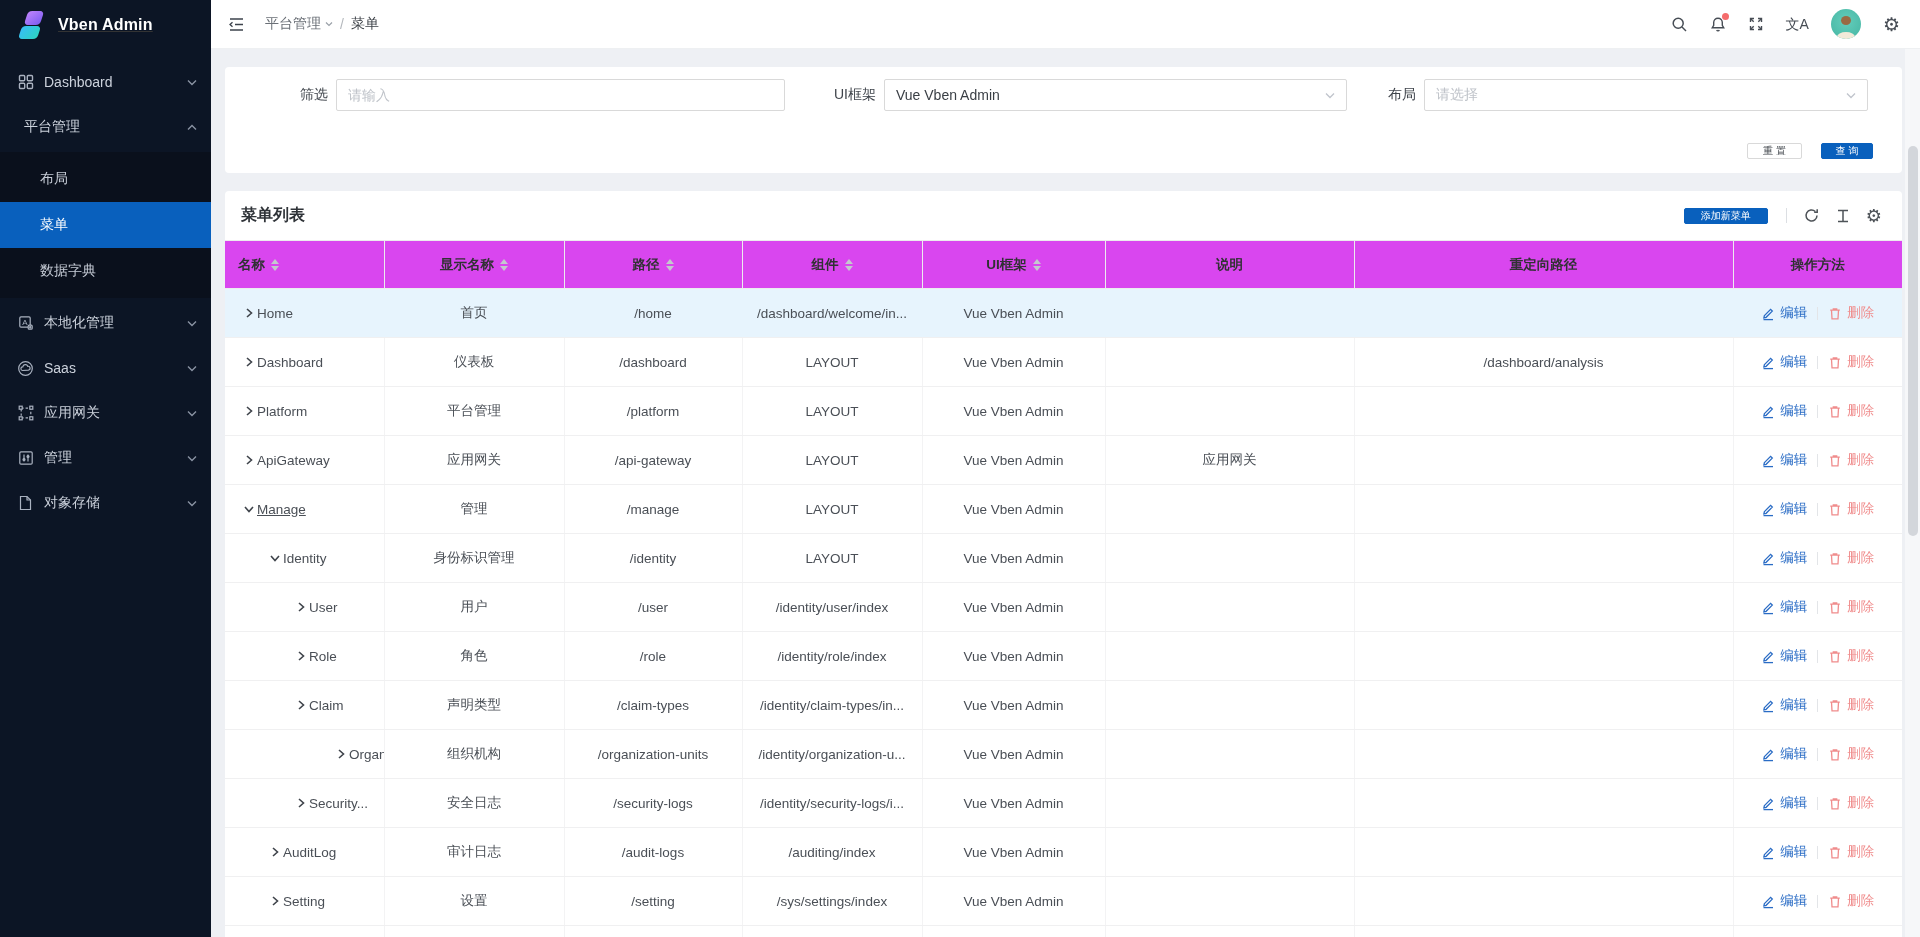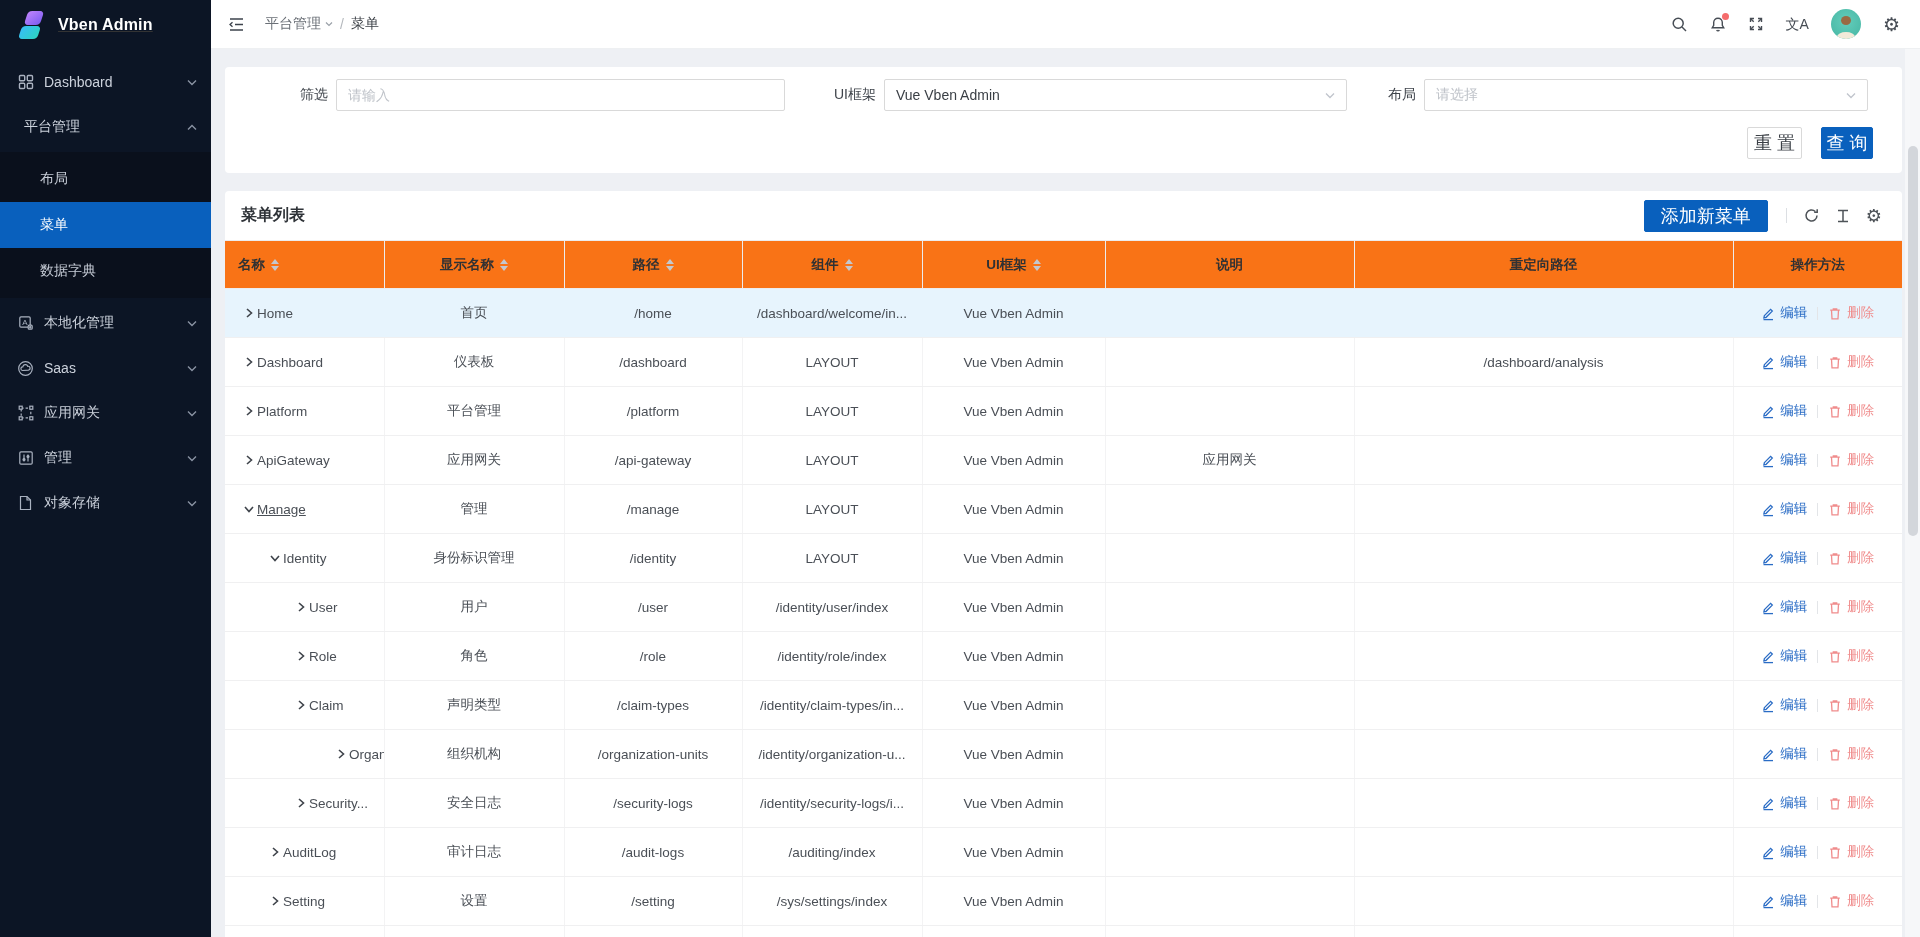--- a/index.html
+++ b/index.html
@@ -56,39 +56,39 @@
        display:flex; align-items:center; padding:0 11px; position:relative; font-size:14px; }
   .finput input { border:none; outline:none; width:100%; font:inherit; color:#333; background:transparent; }
   .finput input::placeholder { color:#bfc3c9; }
   .fselect .sel-val { color:#3a3f45; }
   .fselect .sel-ph { color:#bfc3c9; }
   .sel-arrow { position:absolute; right:11px; color:#c0c4cc; display:flex; }
   .g1 { margin-left:75px; } .g1 .finput { width:449px; }
   .g2 { margin-left:49px; } .g2 .fselect { width:463px; }
   .g3 { margin-left:41px; } .g3 .fselect { width:444px; }
   .filter-btns { position:absolute; right:29px; bottom:14px; display:flex; gap:19px; }
-  .btn { height:32px; border-radius:2px; display:flex; align-items:center; justify-content:center;
-         font-size:18px; cursor:pointer; user-select:none; }
+  .btn { height:16px; border-radius:2px; display:flex; align-items:center; justify-content:center;
+         font-size:10px; cursor:pointer; user-select:none; }
   .btn-plain { width:55px; background:#fff; border:1px solid #d9d9d9; color:#3a3f45; }
   .btn-primary { background:#0960bd; color:#fff; border:1px solid #0960bd; }
   .btn-search { width:52px; }
 
   
   .table-card { min-height:790px; }
   .tc-head { height:49px; display:flex; align-items:center; padding:0 16px; }
   .tc-title { font-size:16px; font-weight:600; color:#2f3338; }
   .tc-tools { margin-left:auto; display:flex; align-items:center; }
   .add-btn { padding:0 16px; margin-right:18px; }
   .tool-sep { width:1px; height:15px; background:#dcdfe3; margin-right:16px; }
   .tool-ic { color:#4e5358; display:flex; margin-right:15px; cursor:pointer; }
   .tool-ic:last-child { margin-right:4px; }
   .tool-gear { font-size:18px; line-height:1; }
 
   table { border-collapse:collapse; table-layout:fixed; width:100%; }
-  thead th { height:48px; background:#f97316; border-top:1px solid #ececee; border-bottom:1px solid #ececee;
+  thead th { height:48px; background:#d946ef; border-top:1px solid #ececee; border-bottom:1px solid #ececee;
       border-right:1px solid #ececee; font-size:13.5px; font-weight:600; color:#303133; text-align:center; }
   thead th:last-child { border-right:none; }
   thead th.al { text-align:left; padding-left:13px; }
   .th-inner { display:inline-flex; align-items:center; gap:6px; }
   .sorters { display:inline-flex; flex-direction:column; gap:2px; }
   .s-up { width:0; height:0; border-left:4px solid transparent; border-right:4px solid transparent; border-bottom:5px solid #c4c8ce; }
   .s-dn { width:0; height:0; border-left:4px solid transparent; border-right:4px solid transparent; border-top:5px solid #c4c8ce; }
   tbody td { height:49px; border-bottom:1px solid #f0f0f1; border-right:1px solid #f3f3f4;
              font-size:13.5px; color:#4a4f56; text-align:center; overflow:hidden; white-space:nowrap; }
   tbody td:last-child { border-right:none; }

